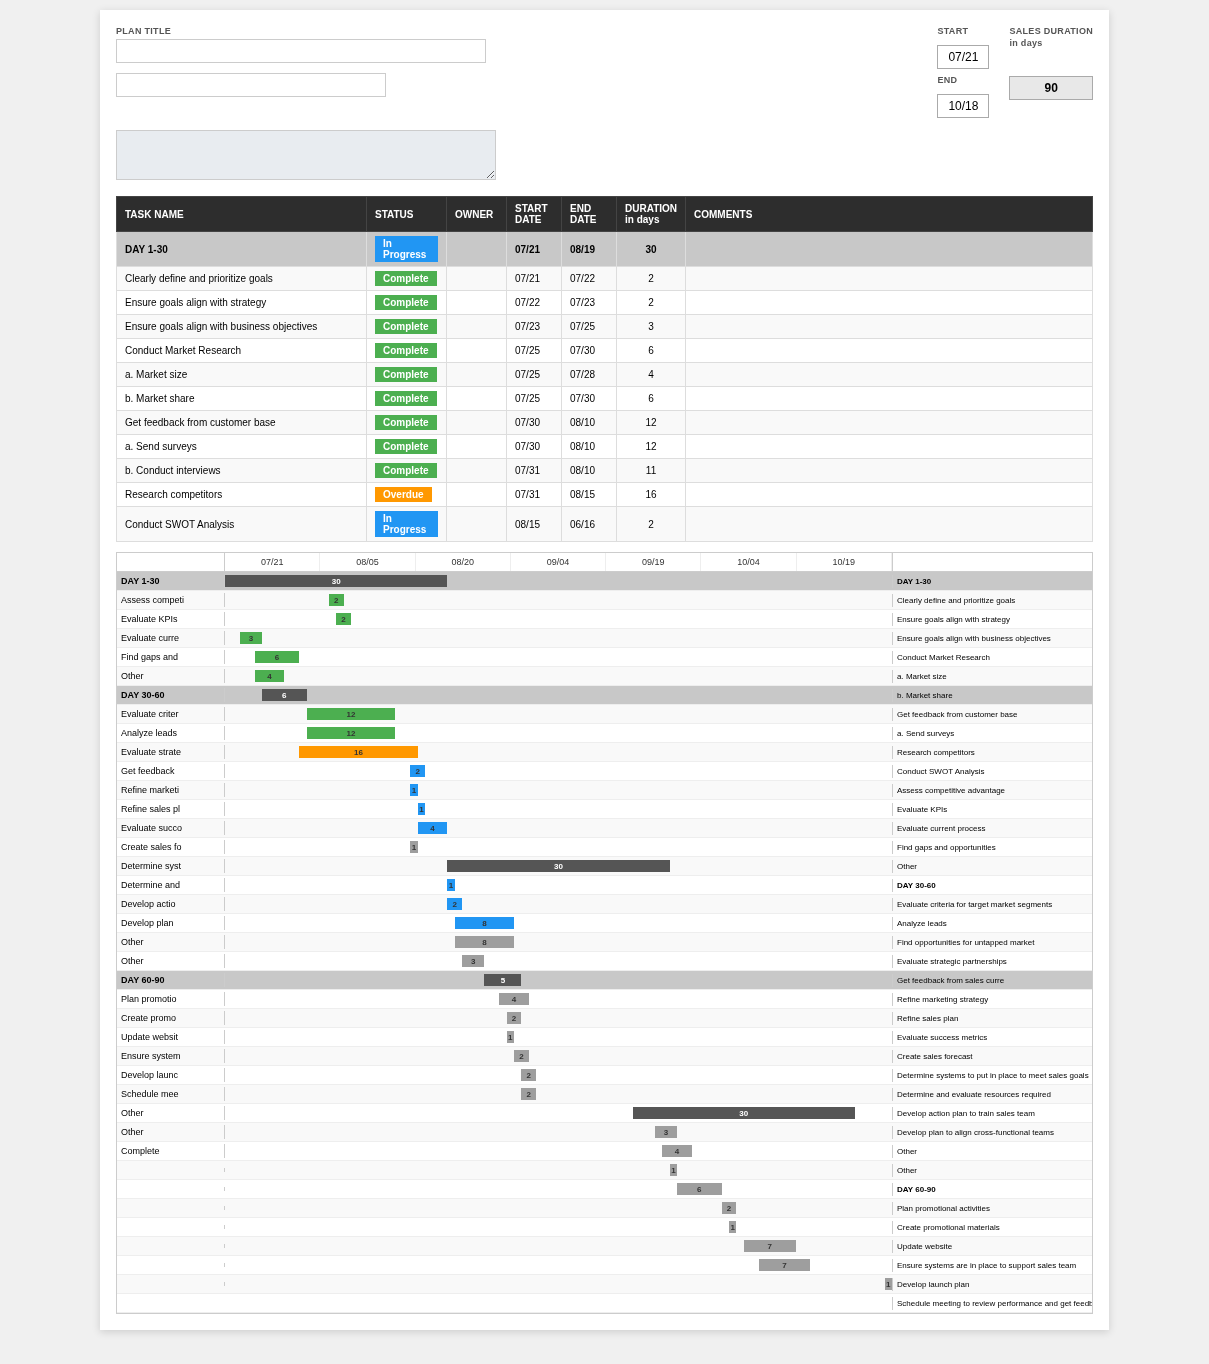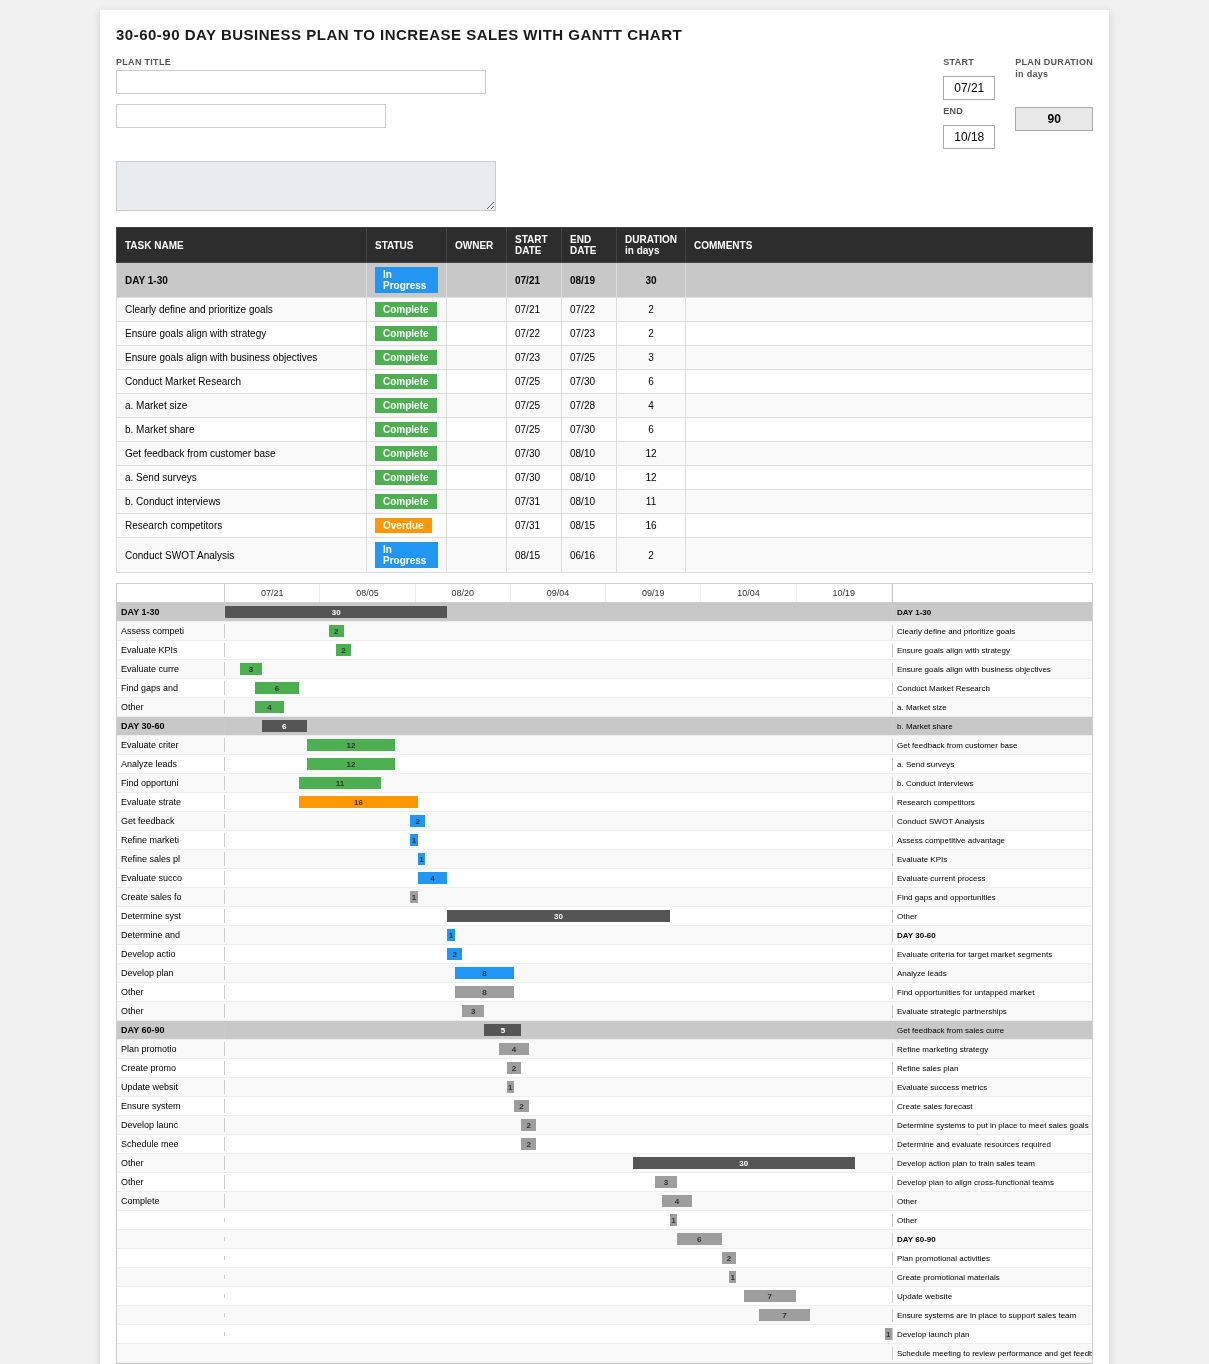--- a/index.html
+++ b/index.html
@@ -44,40 +44,39 @@
     .gantt-task-name.bold { font-weight: bold; }
     .gantt-chart-area { flex: 1; position: relative; height: 18px; }
     .gantt-bar { position: absolute; height: 12px; top: 3px; display: flex; align-items: center; justify-content: center; font-size: 8px; color: #333; font-weight: bold; }
     .gantt-legend-col { width: 200px; min-width: 200px; border-left: 1px solid #ccc; padding: 2px 4px; font-size: 8px; overflow: hidden; white-space: nowrap; }
   </style>
 </head>
 <body>
 
 <div class="main-container">
 
-  <div class="page-title">30-60-90 DAY BUSINESS PLAN TO INCREASE SALES WITH GANTT CHART</div>
 
   <div class="header-section">
     <div class="header-left">
       <div class="field-label">PLAN TITLE</div>
       <input type="text" class="text-input" style="width: 370px;" value="">
       <div style="margin-top:10px;">
         <input type="text" class="text-input" style="width: 270px;">
       </div>
     </div>
     <div class="header-right">
       <div class="date-group">
         <div class="field-label">START</div>
         <div class="date-box">07/21</div>
         <div class="field-label">END</div>
         <div class="date-box">10/18</div>
       </div>
       <div class="duration-group">
         <div>
-          <div class="duration-label">PLAN DURATION</div>
+          <div class="duration-label">SALES DURATION</div>
           <div class="duration-label" style="margin-top:2px;">in days</div>
         </div>
         <div style="margin-top:28px;">
           <div class="duration-box">90</div>
         </div>
       </div>
     </div>
   </div>
 
   <div class="description-section">
@@ -304,27 +303,20 @@
           <div class="gantt-legend-col">Get feedback from customer base</div>
         </div>
         <div class="gantt-row data-row">
           <div class="gantt-task-name">Analyze leads</div>
           <div class="gantt-chart-area">
             <div class="gantt-bar" style="left: 12.2222%; width: 13.3333%; background: rgb(76, 175, 80);">12</div>
           </div>
           <div class="gantt-legend-col">a. Send surveys</div>
         </div>
         <div class="gantt-row data-row">
-          <div class="gantt-task-name">Find opportuni</div>
-          <div class="gantt-chart-area">
-            <div class="gantt-bar" style="left: 11.1111%; width: 12.2222%; background: rgb(76, 175, 80);">11</div>
-          </div>
-          <div class="gantt-legend-col">b. Conduct interviews</div>
-        </div>
-        <div class="gantt-row data-row">
           <div class="gantt-task-name">Evaluate strate</div>
           <div class="gantt-chart-area">
             <div class="gantt-bar" style="left: 11.1111%; width: 17.7778%; background: rgb(255, 152, 0);">16</div>
           </div>
           <div class="gantt-legend-col">Research competitors</div>
         </div>
         <div class="gantt-row data-row">
           <div class="gantt-task-name">Get feedback</div>
           <div class="gantt-chart-area">
             <div class="gantt-bar" style="left: 27.7778%; width: 2.22222%; background: rgb(33, 150, 243);">2</div>

